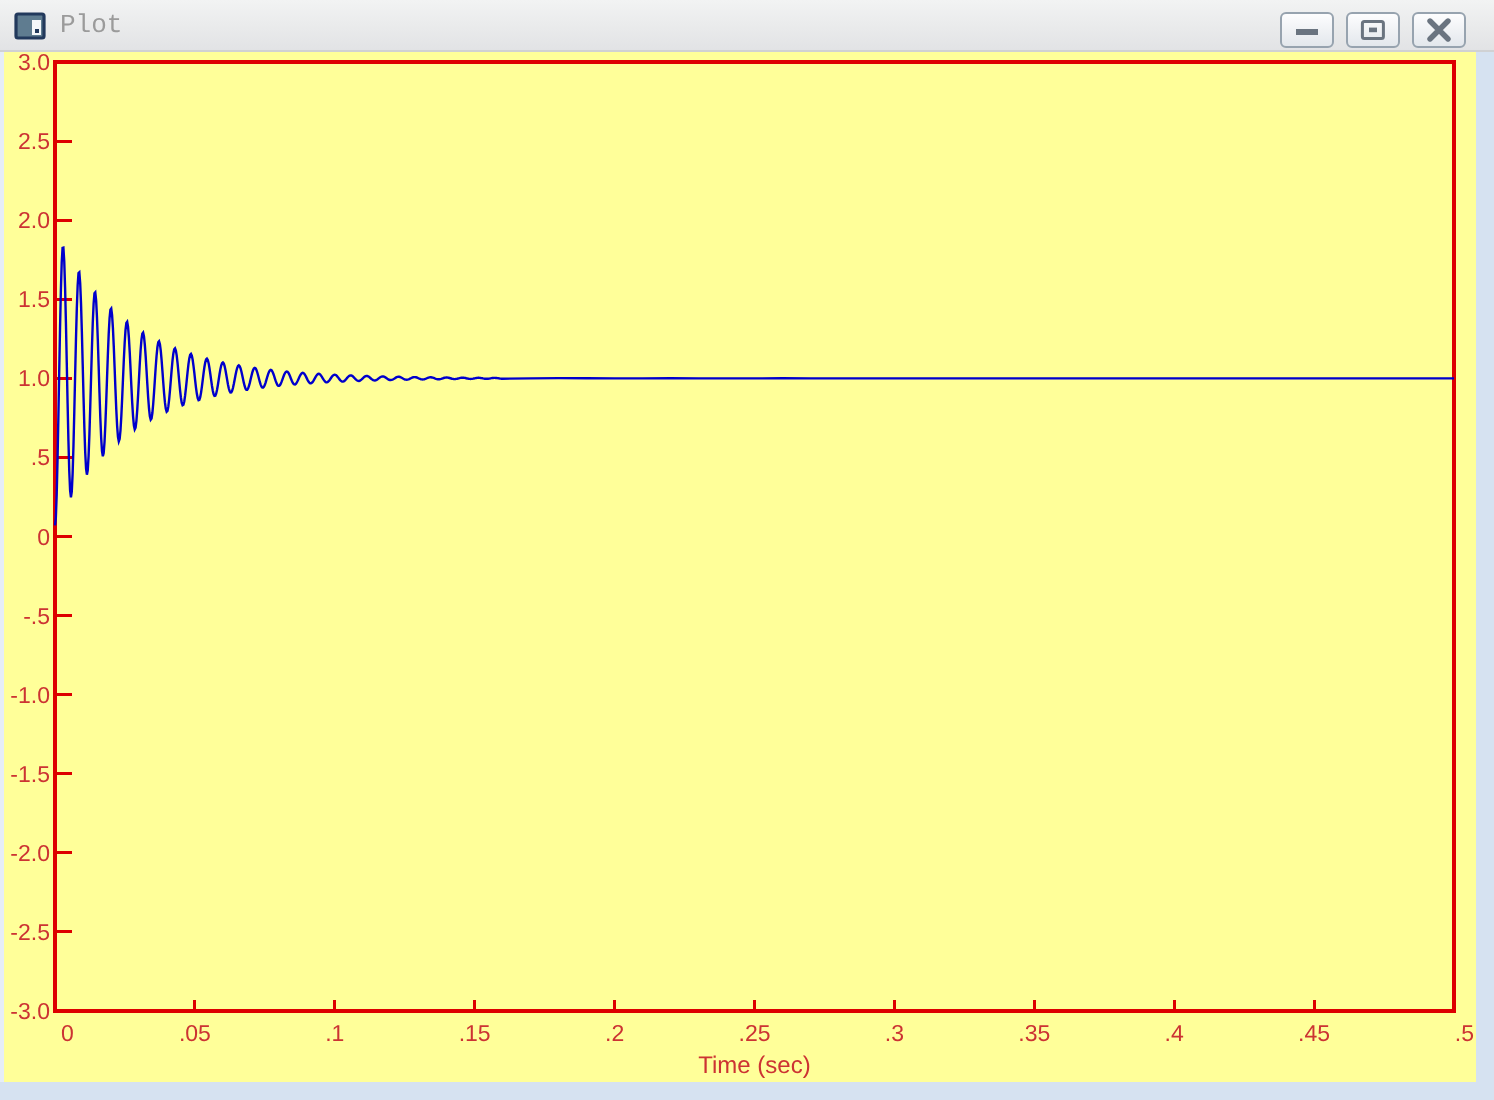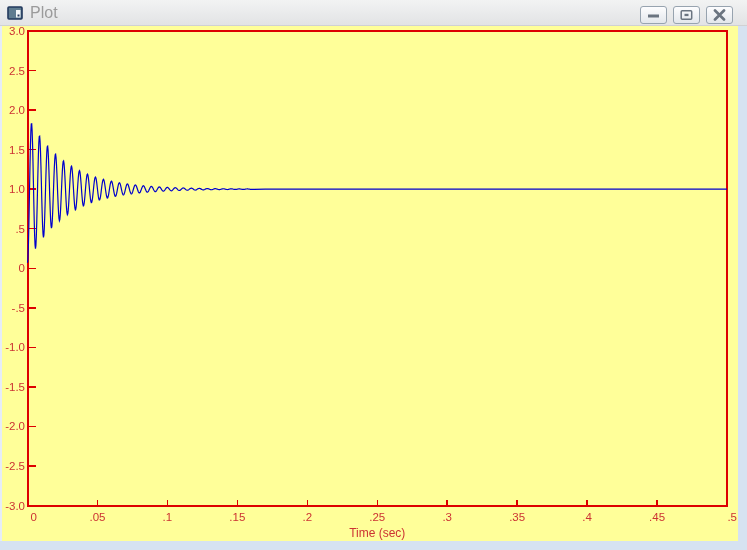--- a/index.html
+++ b/index.html
@@ -9,21 +9,21 @@
     background:#d6e2f1;
   }
   .window{position:absolute;top:0;left:0;width:747px;height:550px;}
   .titlebar{
     position:absolute;top:0;left:0;width:747px;height:26px;
     background:linear-gradient(#f2f3f3,#e2e3e5);
     border-bottom:1px solid #d0d1d3;
     display:flex;align-items:center;box-sizing:border-box;
   }
   .app-icon{margin-left:7px;width:16px;height:16px;display:inline-block;}
-  .title{margin-left:7px;font-size:16px;color:#9b9b9b;}
+  .title{margin-left:7px;font-size:13px;color:#9b9b9b;font-family:Liberation Mono, monospace;}
   .controls{position:absolute;right:14px;top:6px;display:flex;gap:6px;}
   .wbtn{
     width:27px;height:18px;border:1px solid #97a3af;border-radius:3px;
     background:linear-gradient(#fdfdfe,#e3e7ec);
     display:flex;align-items:center;justify-content:center;padding:0;cursor:default;
   }
   .client{position:absolute;top:26px;left:0;width:747px;height:515px;background:#ffff99;}
   #chart{position:absolute;top:0;left:0;}
   .border-left{position:absolute;top:26px;left:0;width:2px;height:524px;background:#e6edf7;}
   .border-right{position:absolute;top:26px;left:738px;width:9px;height:524px;background:#d6e2f1;}

